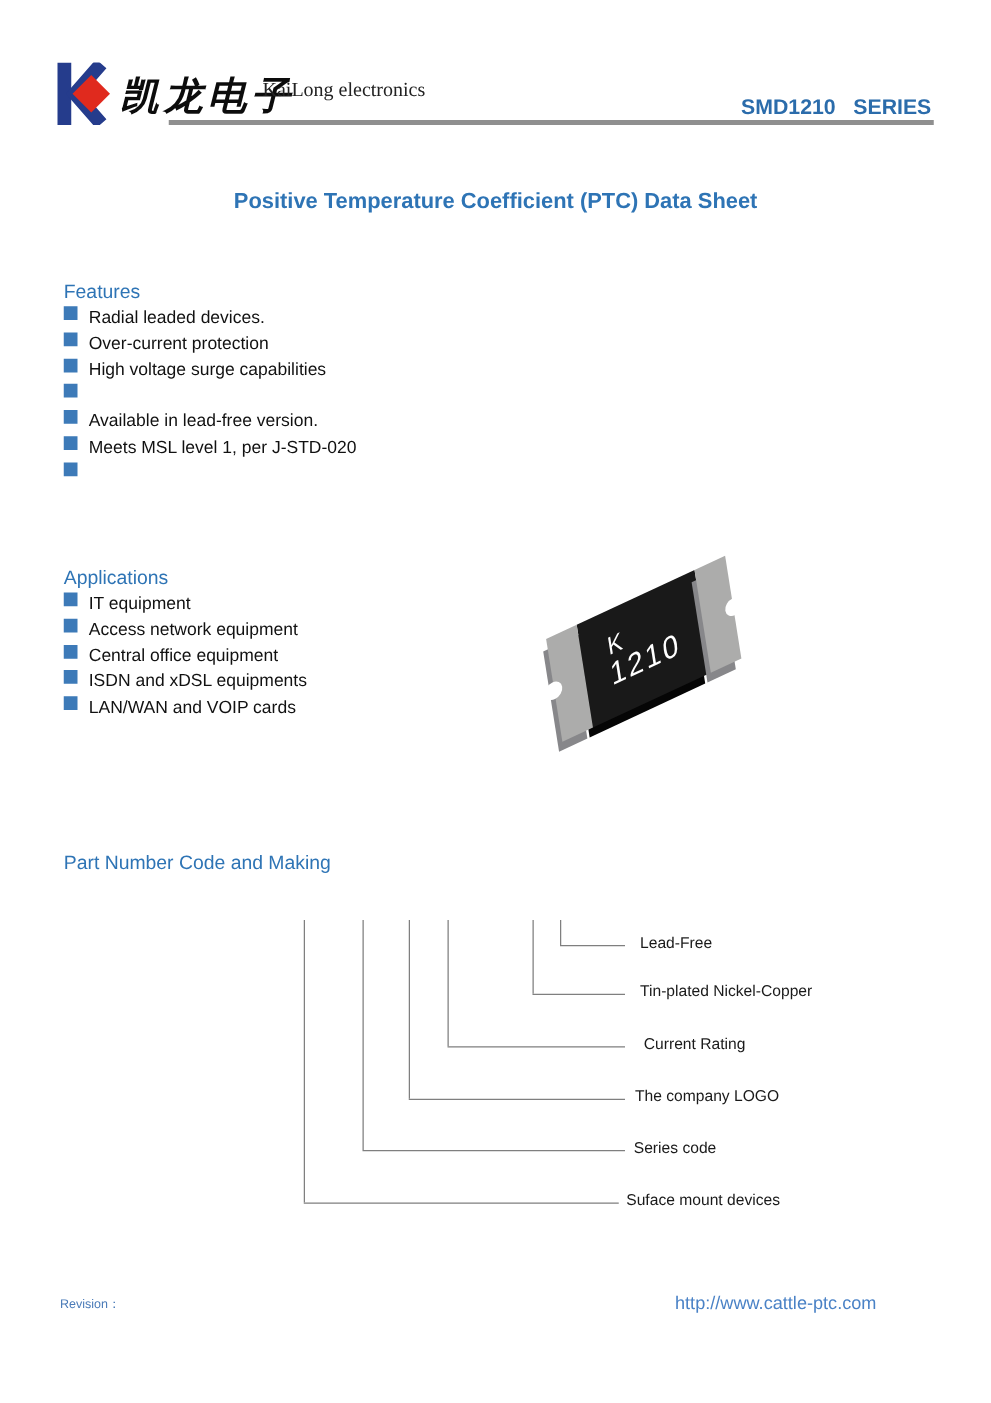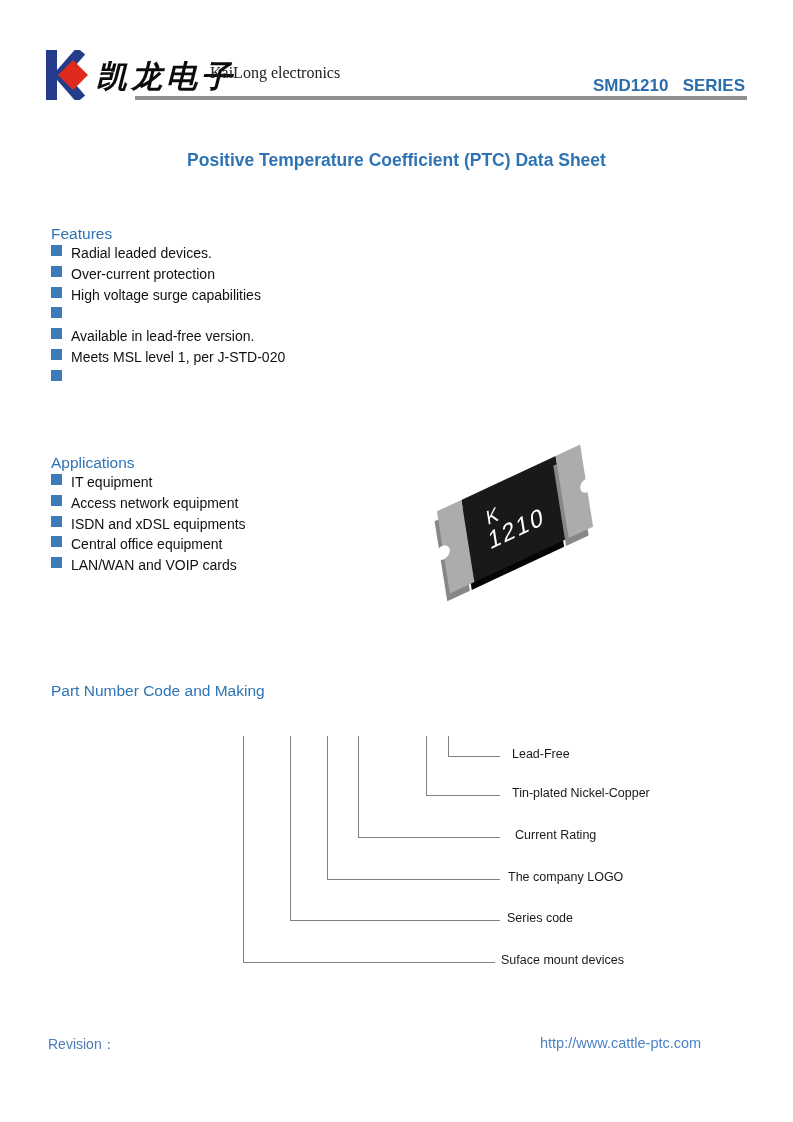--- a/index.html
+++ b/index.html
@@ -52,21 +52,21 @@
   .pn-gap4{margin-right:22px;}.pn-gap5{margin-right:17px;}
   .pn-box{display:inline-block;width:13px;height:12px;border:2px solid #a8a8a8;background:#fff;
           margin:0 2.5px -1px 2.5px;}
 
   
   .vline{position:absolute;width:1px;background:#7f7f7f;}
   .hline{position:absolute;height:1px;background:#7f7f7f;}
   .callout-label{position:absolute;font-size:12.5px;color:#1a1a1a;white-space:nowrap;}
 
   
-  .footer-revision{position:absolute;left:48px;top:1036px;font-size:14px;color:#4a7bb8;}
+  .footer-revision{position:absolute;left:48px;top:1036px;font-size:10px;color:#4a7bb8;}
   .footer-url{position:absolute;left:540px;top:1035px;font-size:14.5px;color:#4a82c6;}
 </style>
 </head>
 <body>
 
 <div id="page">
 
   <svg id="logo" viewBox="0 0 44 50">
     <rect x="1" y="0" width="11" height="50" fill="#253C8C"></rect>
     <path d="M36,1 L15,25 L36,49" stroke="#253C8C" stroke-width="11" fill="none"></path>
@@ -114,25 +114,25 @@
     <li>
         <span class="bullet-sq"></span>
         <span>IT equipment</span>
       </li>
     <li>
         <span class="bullet-sq"></span>
         <span>Access network equipment</span>
       </li>
     <li>
         <span class="bullet-sq"></span>
-        <span>ISDN and xDSL equipments</span>
+        <span>Central office equipment</span>
       </li>
     <li>
         <span class="bullet-sq"></span>
-        <span>Central office equipment</span>
+        <span>ISDN and xDSL equipments</span>
       </li>
     <li>
         <span class="bullet-sq"></span>
         <span>LAN/WAN and VOIP cards</span>
       </li>
   </ul>
 
   <div id="chip-wrap">
     <div class="chip">
       <div class="chip-cap left"></div>

